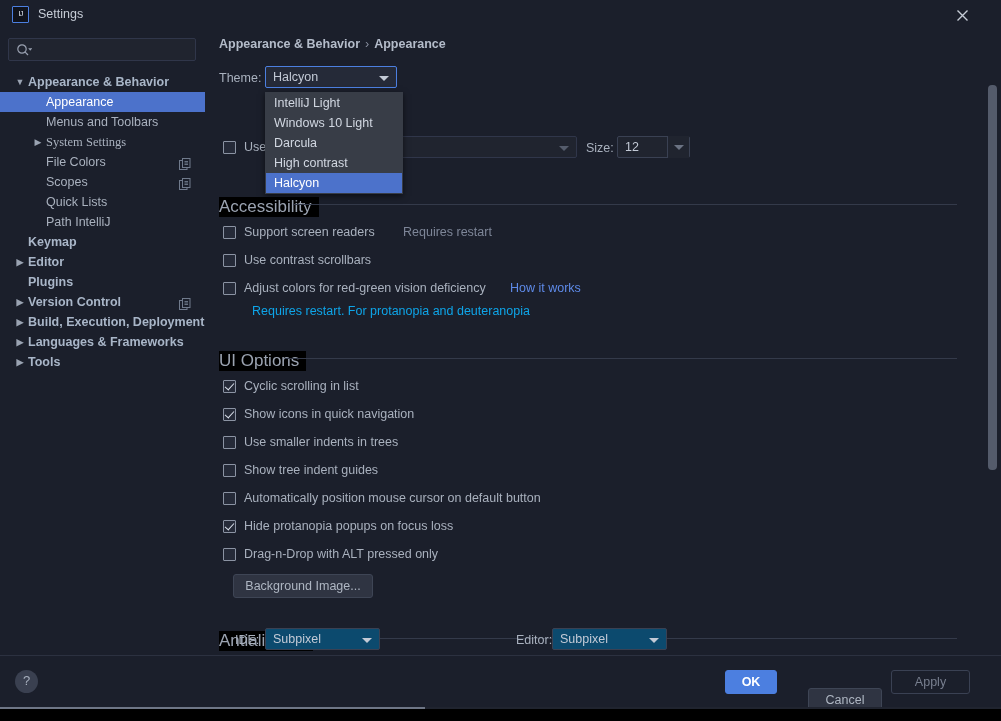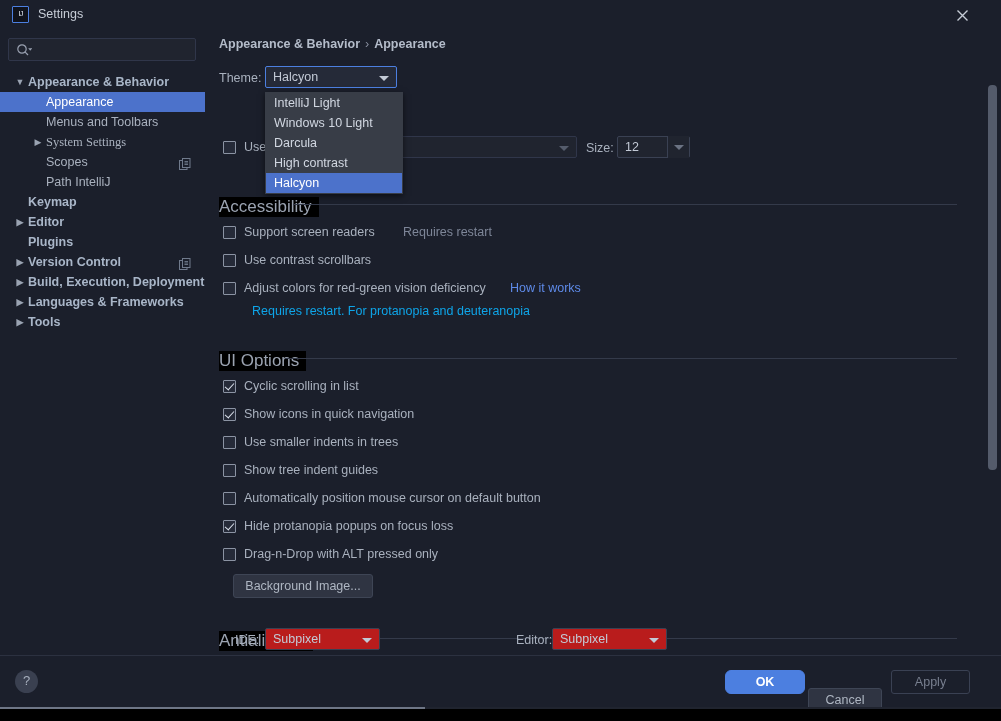--- a/index.html
+++ b/index.html
@@ -127,21 +127,21 @@
   }
   .breadcrumb .sep { color: #8A90A0; font-weight: normal; margin: 0 5px; }
 
   .row-label {
     position: absolute; font-size: 12.5px; color: #A9B1BE;
   }
 
   
   .combo {
     position: absolute;
-    background: #b91c1c;
+    background: #0c4a6e;
     border: 1px solid #3A4153;
     border-radius: 2px;
     height: 22px;
     cursor: pointer;
   }
   .combo.focused { border: 1px solid #4C7FE0; background: #252A38; }
   .combo.disabled { background: #20242F; border-color: #30364A; }
   .combo .val {
     position: absolute; left: 7px; top: 3px;
     font-size: 12.5px; color: #C3CAD6;
@@ -334,26 +334,37 @@
             <span class="lbl" style="left: 46px;">Appearance</span>
           </div>
           <div class="tree-row">
             <span class="lbl" style="left: 46px;">Menus and Toolbars</span>
           </div>
           <div class="tree-row">
             <span class="twisty" style="left: 31px;">▶</span>
             <span class="lbl" style="left: 46px; font-family: Liberation Serif, serif;">System Settings</span>
           </div>
           <div class="tree-row">
+            <span class="lbl" style="left: 46px;">File Colors</span>
+            <span class="copy-ico"><svg width="12" height="12" viewBox="0 0 12 12">
+                <rect x="0.5" y="2.5" width="7.5" height="9" stroke="#707A8C" fill="none" stroke-width="1"></rect>
+                <rect x="3.5" y="0.5" width="7.5" height="9" stroke="#707A8C" fill="#1B1F2B" stroke-width="1"></rect>
+                <path d="M5.5 3.5 h3.5 M5.5 5 h3.5 M5.5 6.5 h3.5" stroke="#707A8C" stroke-width="0.9"></path>
+              </svg></span>
+          </div>
+          <div class="tree-row">
             <span class="lbl" style="left: 46px;">Scopes</span>
             <span class="copy-ico"><svg width="12" height="12" viewBox="0 0 12 12">
                 <rect x="0.5" y="2.5" width="7.5" height="9" stroke="#707A8C" fill="none" stroke-width="1"></rect>
                 <rect x="3.5" y="0.5" width="7.5" height="9" stroke="#707A8C" fill="#1B1F2B" stroke-width="1"></rect>
                 <path d="M5.5 3.5 h3.5 M5.5 5 h3.5 M5.5 6.5 h3.5" stroke="#707A8C" stroke-width="0.9"></path>
               </svg></span>
+          </div>
+          <div class="tree-row">
+            <span class="lbl" style="left: 46px;">Quick Lists</span>
           </div>
           <div class="tree-row">
             <span class="lbl" style="left: 46px;">Path IntelliJ</span>
           </div>
           <div class="tree-row bold">
             <span class="lbl" style="left: 28px;">Keymap</span>
           </div>
           <div class="tree-row bold">
             <span class="twisty" style="left: 13px;">▶</span>
             <span class="lbl" style="left: 28px;">Editor</span>
@@ -494,21 +505,21 @@
     <div class="popup" id="theme-popup" style="left:265px; top:92px; width:138px;">
         <div class="popup-item">IntelliJ Light</div>
         <div class="popup-item">Windows 10 Light</div>
         <div class="popup-item">Darcula</div>
         <div class="popup-item">High contrast</div>
         <div class="popup-item sel">Halcyon</div>
       </div>
 
     <div class="bottombar">
       <div class="help-btn">?</div>
-      <div class="btn primary" style="left:725px; top:14px; width:80px;border-radius:6px;">OK</div>
+      <div class="btn primary" style="left:725px; top:14px; width:52px;">OK</div>
       <div class="btn" style="left:808px; top:32px; width:74px;">Cancel</div>
       <div class="btn flat" style="left:891px; top:14px; width:79px;">Apply</div>
     </div>
   </div>
 
   <div class="bottom-strip">
     <div class="hl"></div>
     <div class="hr"></div>
   </div>
 </div>

